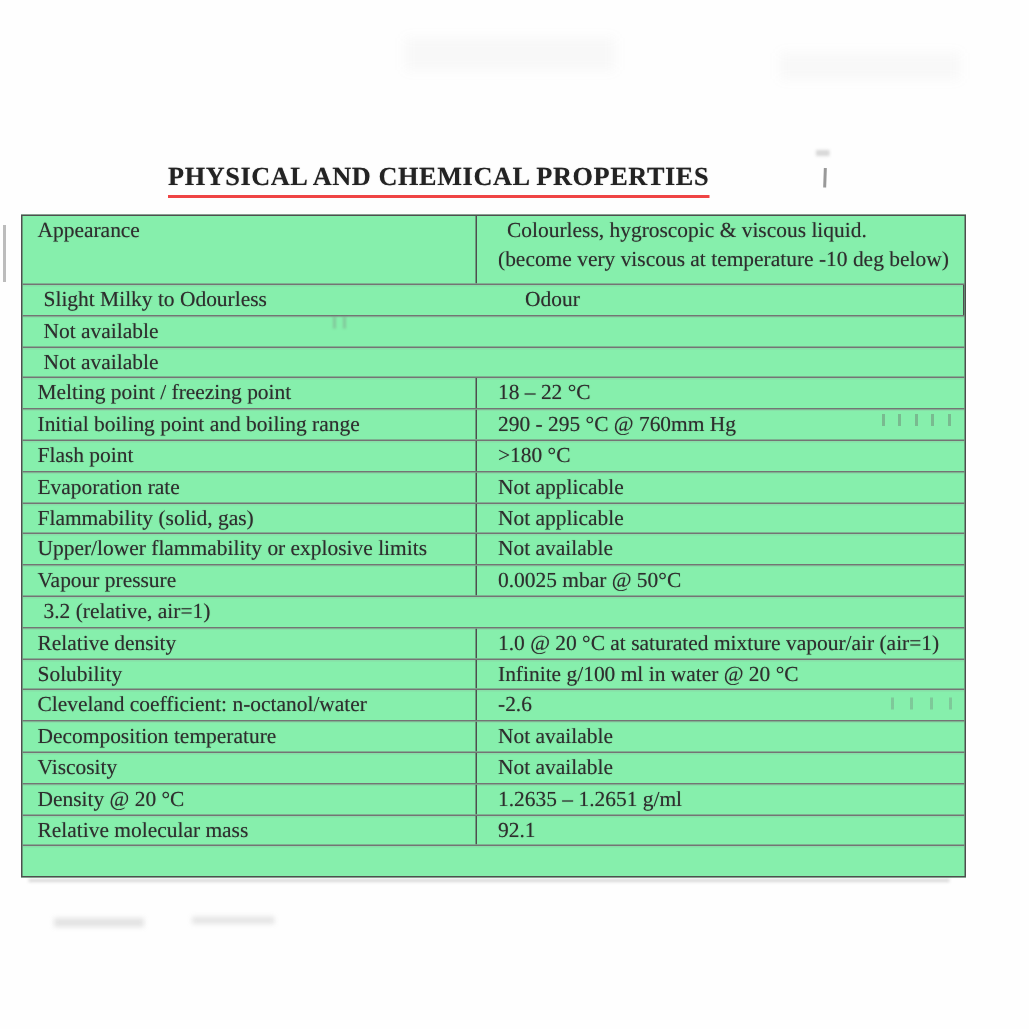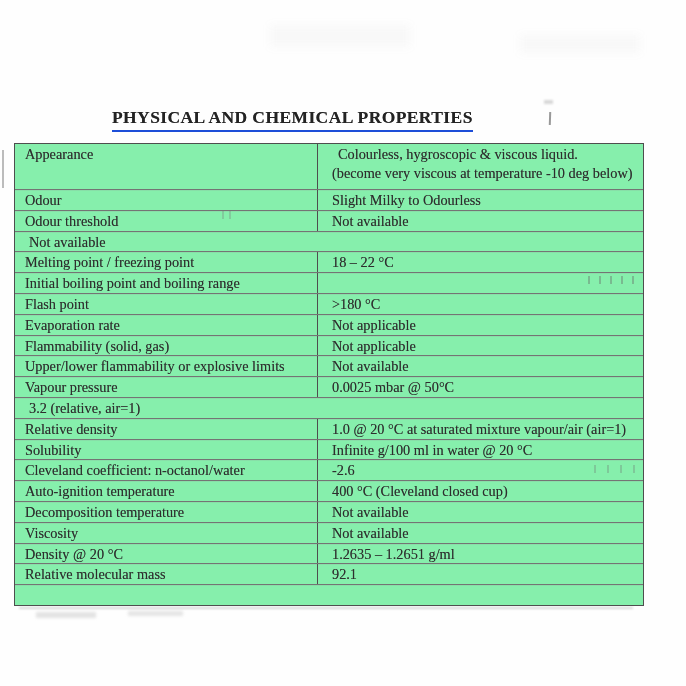--- a/index.html
+++ b/index.html
@@ -17,21 +17,21 @@
   .title {
     position: absolute;
     left: 112px; top: 107px;
     margin: 0;
     font-family: "Liberation Serif", serif;
     font-size: 17.5px;
     font-weight: bold;
     letter-spacing: 0.4px;
     color: #232323;
     text-shadow: 0 0 0.6px rgba(35,35,35,0.55);
-    border-bottom: 2px solid #1d4ed8;
+    border-bottom: 2px solid #ef4444;
     padding-bottom: 2px;
     white-space: pre;
   }
   .ptable {
     position: absolute;
     left: 14px; top: 143px;
     width: 630px;
     border: 1.6px solid #4e4e4e;
     box-sizing: border-box;
     background: #86efac;
@@ -134,36 +134,36 @@
 <div class="page">
 
   <h1 class="title">PHYSICAL AND CHEMICAL PROPERTIES</h1>
 
   <div class="ptable">
       <div class="row tall">
         <div class="cell label">Appearance</div>
         <div class="cell value"><div class="l1">Colourless, hygroscopic &amp; viscous liquid.</div><div class="l2">(become very viscous at temperature -10 deg below)</div></div>
       </div>
       <div class="row">
+        <div class="cell value">Slight Milky to Odourless</div>
         <div class="cell label">Odour</div>
-        <div class="cell value">Slight Milky to Odourless</div>
-      </div>
-      <div class="row">
-        <div class="cell label">Odour threshold</div>
+      </div>
+      <div class="row">
         <div class="cell value">Not available</div>
       </div>
       <div class="row">
         <div class="cell value">Not available</div>
       </div>
       <div class="row">
         <div class="cell label">Melting point / freezing point</div>
         <div class="cell value">18 – 22 °C</div>
       </div>
       <div class="row">
         <div class="cell label">Initial boiling point and boiling range</div>
+        <div class="cell value">290 - 295 °C @ 760mm Hg</div>
       </div>
       <div class="row">
         <div class="cell label">Flash point</div>
         <div class="cell value">&gt;180 °C</div>
       </div>
       <div class="row">
         <div class="cell label">Evaporation rate</div>
         <div class="cell value">Not applicable</div>
       </div>
       <div class="row">
@@ -185,24 +185,20 @@
         <div class="cell label">Relative density</div>
         <div class="cell value">1.0 @ 20 °C at saturated mixture vapour/air (air=1)</div>
       </div>
       <div class="row">
         <div class="cell label">Solubility</div>
         <div class="cell value">Infinite g/100 ml in water @ 20 °C</div>
       </div>
       <div class="row">
         <div class="cell label">Cleveland coefficient: n-octanol/water</div>
         <div class="cell value">-2.6</div>
-      </div>
-      <div class="row">
-        <div class="cell label">Auto-ignition temperature</div>
-        <div class="cell value">400 °C (Cleveland closed cup)</div>
       </div>
       <div class="row">
         <div class="cell label">Decomposition temperature</div>
         <div class="cell value">Not available</div>
       </div>
       <div class="row">
         <div class="cell label">Viscosity</div>
         <div class="cell value">Not available</div>
       </div>
       <div class="row">

